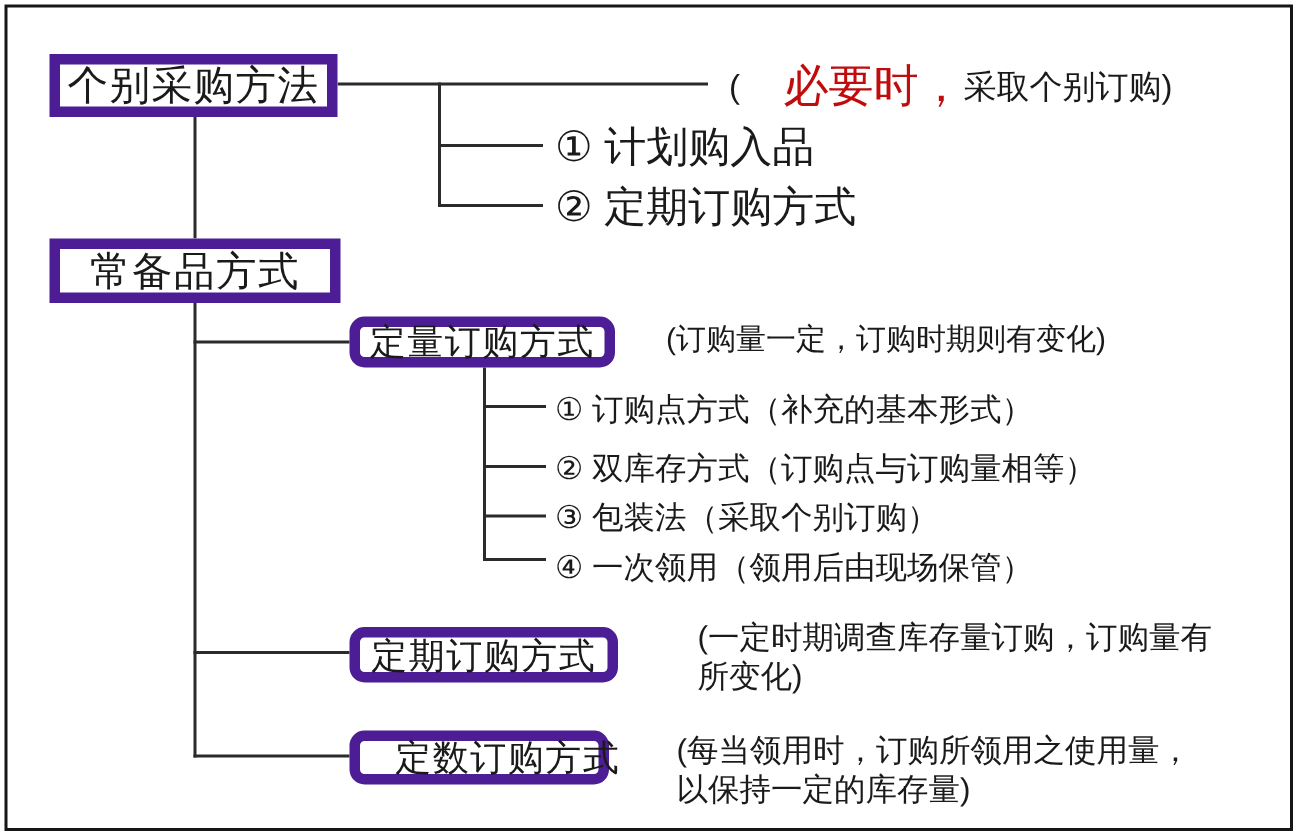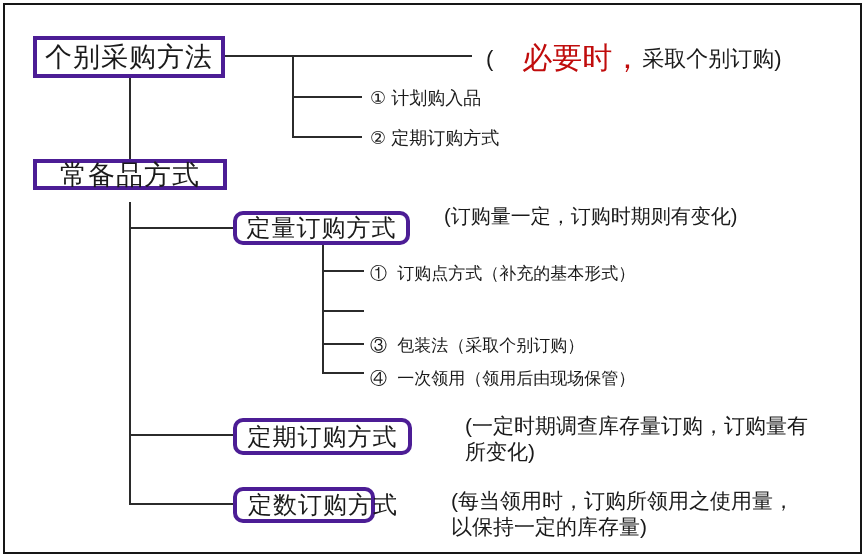--- a/index.html
+++ b/index.html
@@ -14,35 +14,35 @@
   #frame{
     position:absolute;
     left:3px;top:3px;right:3px;bottom:6px;
     border:2px solid #161616;
     pointer-events:none;
   }
   .ln{position:absolute;background:#2b2b2b;}
   .nodebox{
     position:absolute;
     box-sizing:border-box;
-    border:4px solid #4c1d95;
+    border:7px solid #4c1d95;
     background:#fff;
     display:flex;align-items:center;justify-content:center;
     letter-spacing:1px;
     white-space:nowrap;
   }
   .big{font-size:27px;}
   .mid{font-size:24px;border-radius:10px;}
   .itemtext{
     position:absolute;
     transform:translateY(-50%);
     white-space:nowrap;
-    font-size:18px;
+    font-size:28px;
   }
-  .subtext{font-size:17px;font-family:Liberation Mono, monospace;}
+  .subtext{font-size:21px;}
   .notetext{
     position:absolute;
     white-space:pre-line;
     font-size:21px;
     line-height:26px;
     margin-left:28px;
   }
   #note-fixed-qty{
     position:absolute;
     transform:translateY(-50%);
@@ -53,24 +53,24 @@
     position:absolute;
     display:flex;align-items:center;
     transform:translateY(-50%);
     white-space:nowrap;
   }
   #note-individual .blk{font-size:22px;}
   #note-individual .red{font-size:30px;color:#c00c0c;font-weight:500;margin-left:29px;}
 
   
   #box-individual{left:33px;top:36px;width:192px;height:42px;}
-  #box-standing{left:33px;top:159px;width:194px;height:31px;}
+  #box-standing{left:33px;top:159px;width:194px;height:43px;}
   #box-fixed-qty{left:233px;top:211px;width:177px;height:34px;}
   #box-fixed-period{left:233px;top:418px;width:179px;height:37px;align-items:center;}
-  #box-fixed-number{left:233px;top:487px;width:142px;height:36px;padding-left:38px;}
+  #box-fixed-number{left:233px;top:487px;width:173px;height:36px;padding-left:38px;}
 
   
   #ln-top-h{left:225px;top:55px;width:247px;height:2px;}
   #ln-ind-v{left:292px;top:55px;width:2px;height:83px;}
   #ln-ind-h1{left:292px;top:96px;width:70px;height:2px;}
   #ln-ind-h2{left:292px;top:136px;width:70px;height:2px;}
   #ln-r1r2-v{left:129px;top:78px;width:2px;height:81px;}
   #ln-spine-v{left:129px;top:202px;width:2px;height:303px;}
   #ln-b1-h{left:129px;top:227px;width:104px;height:2px;}
   #ln-b2-h{left:129px;top:434px;width:104px;height:2px;}
@@ -78,21 +78,21 @@
   #ln-sub-v{left:322px;top:245px;width:2px;height:129px;}
   #ln-s1-h{left:322px;top:270px;width:42px;height:2px;}
   #ln-s2-h{left:322px;top:310px;width:42px;height:2px;}
   #ln-s3-h{left:322px;top:343px;width:42px;height:2px;}
   #ln-s4-h{left:322px;top:372px;width:42px;height:2px;}
 
   
   #item-plan{left:370px;top:98px;}
   #item-indiv{left:370px;top:138px;}
   #note-individual{left:486px;top:58px;}
-  #note-fixed-qty{left:444px;top:216px;}
+  #note-fixed-qty{left:444px;top:226px;}
   #sub-1{left:370px;top:273px;}
   #sub-2{left:370px;top:312px;}
   #sub-3{left:370px;top:345px;}
   #sub-4{left:370px;top:378px;}
   #note-fixed-period{left:437px;top:413px;}
   #note-fixed-number{left:423px;top:488px;}
 </style>
 </head>
 <body>
 
@@ -134,20 +134,21 @@
     <span class="blk">(</span>
     <span class="red">必要时，</span>
     <span class="blk">采取个别订购)</span>
   </div>
 
   <div class="itemtext" id="item-plan">① 计划购入品</div>
   <div class="itemtext" id="item-indiv">② 定期订购方式</div>
 
   <div id="note-fixed-qty">(订购量一定，订购时期则有变化)</div>
   <div class="itemtext subtext" id="sub-1">① 订购点方式（补充的基本形式）</div>
+  <div class="itemtext subtext" id="sub-2">② 双库存方式（订购点与订购量相等）</div>
   <div class="itemtext subtext" id="sub-3">③ 包装法（采取个别订购）</div>
   <div class="itemtext subtext" id="sub-4">④ 一次领用（领用后由现场保管）</div>
 
   <div class="notetext" id="note-fixed-period">(一定时期调查库存量订购，订购量有
 所变化)</div>
   <div class="notetext" id="note-fixed-number">(每当领用时，订购所领用之使用量，
 以保持一定的库存量)</div>
 </div>
 
 </body></html>

